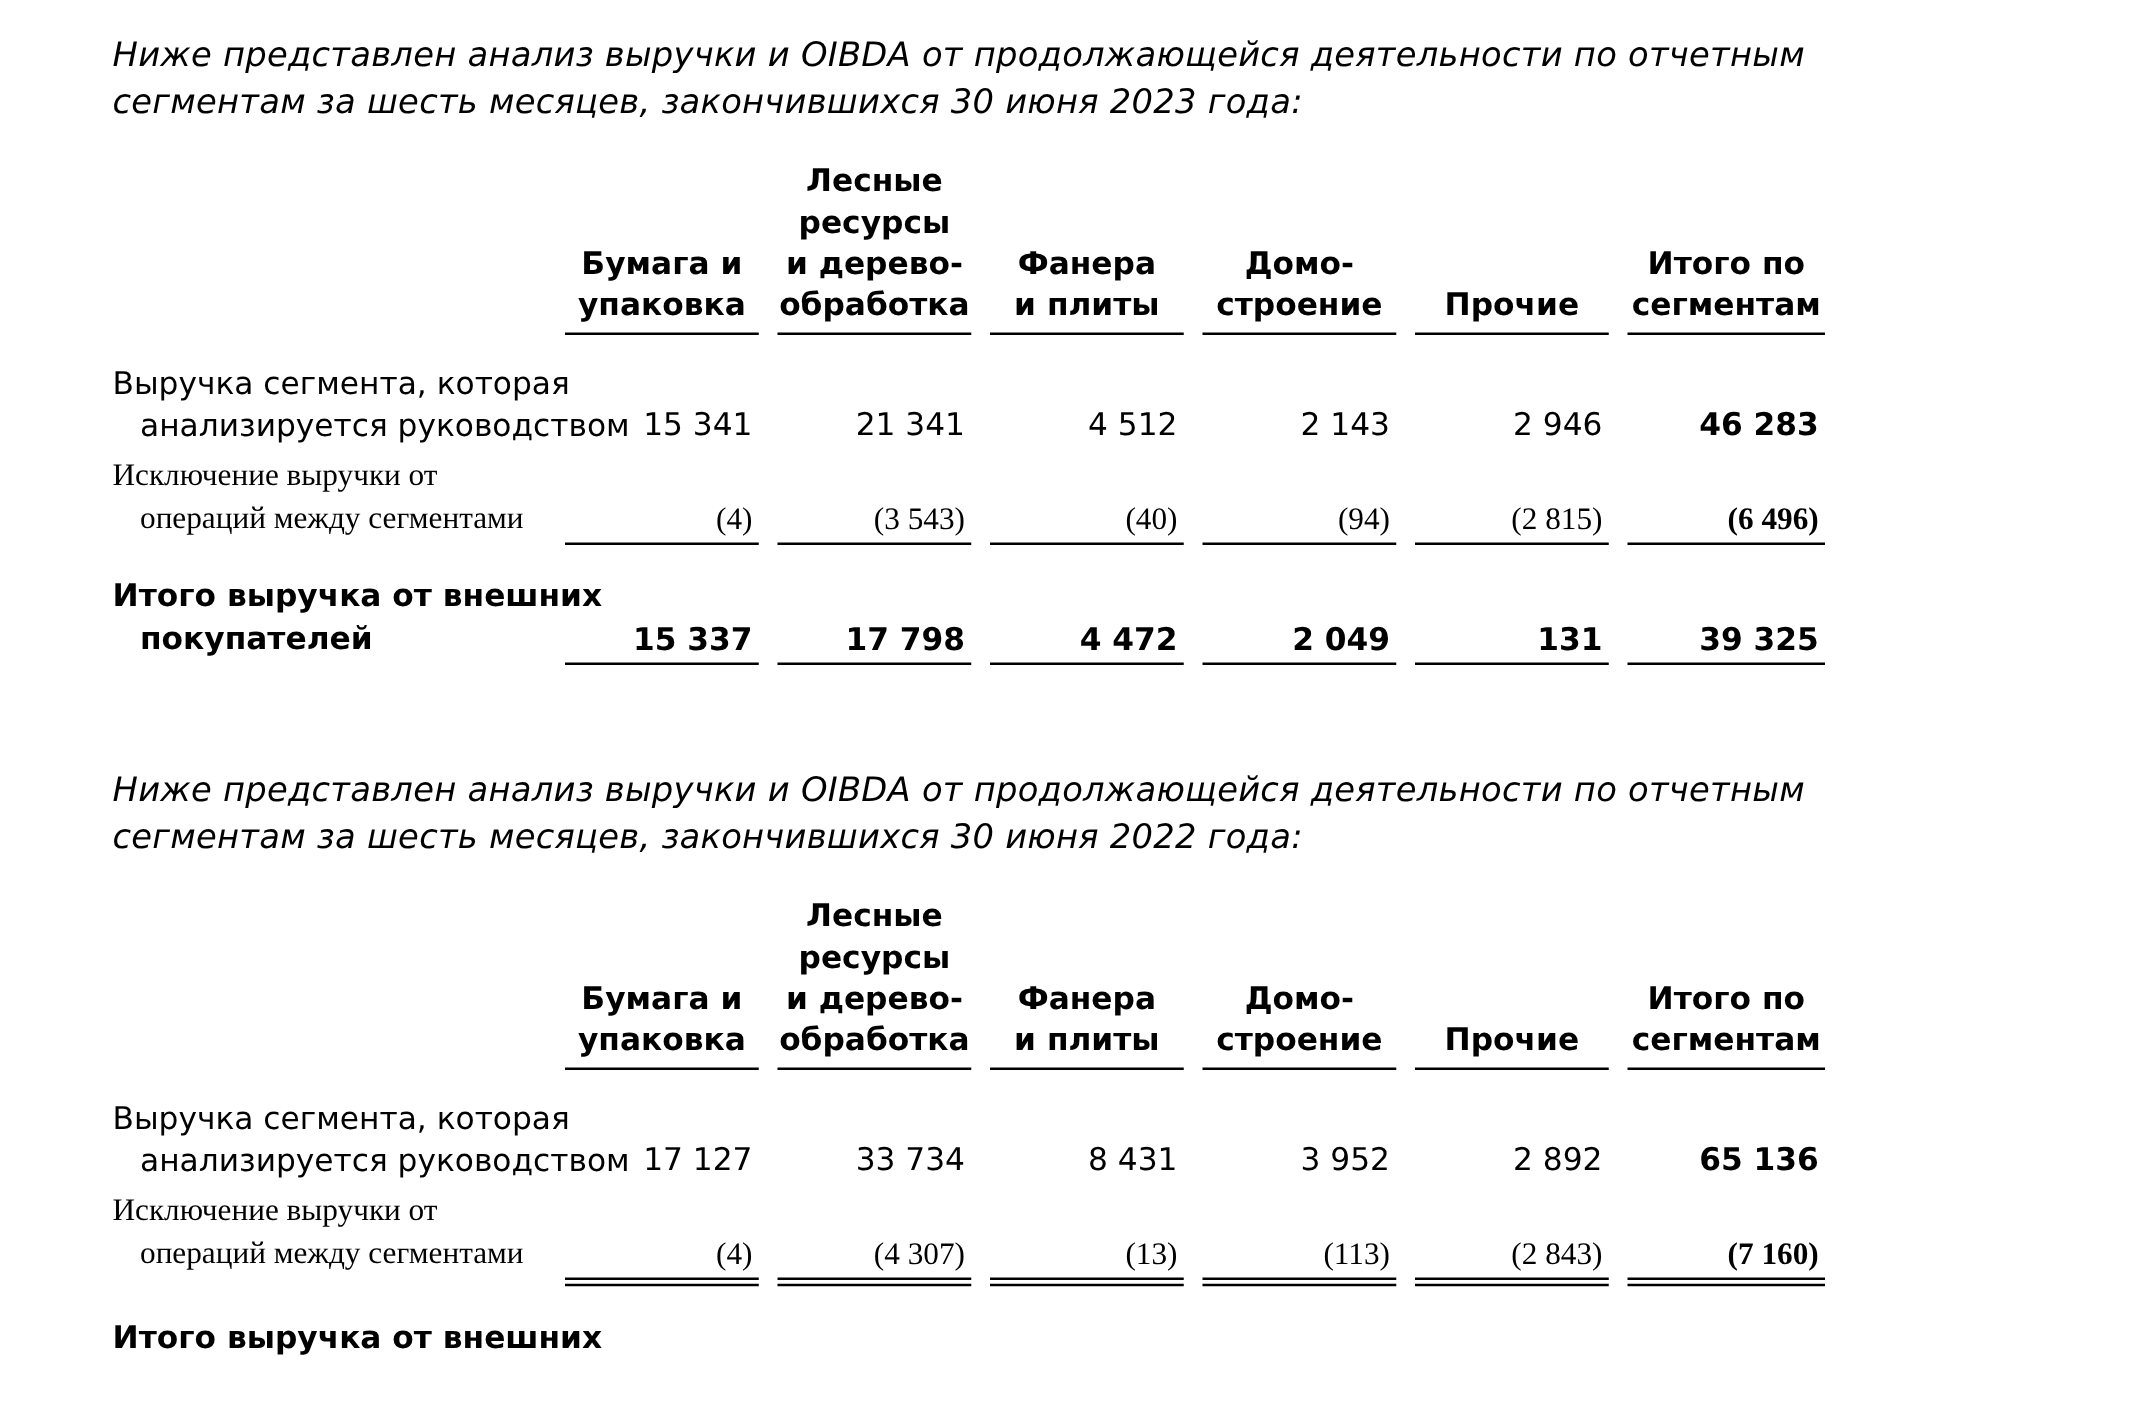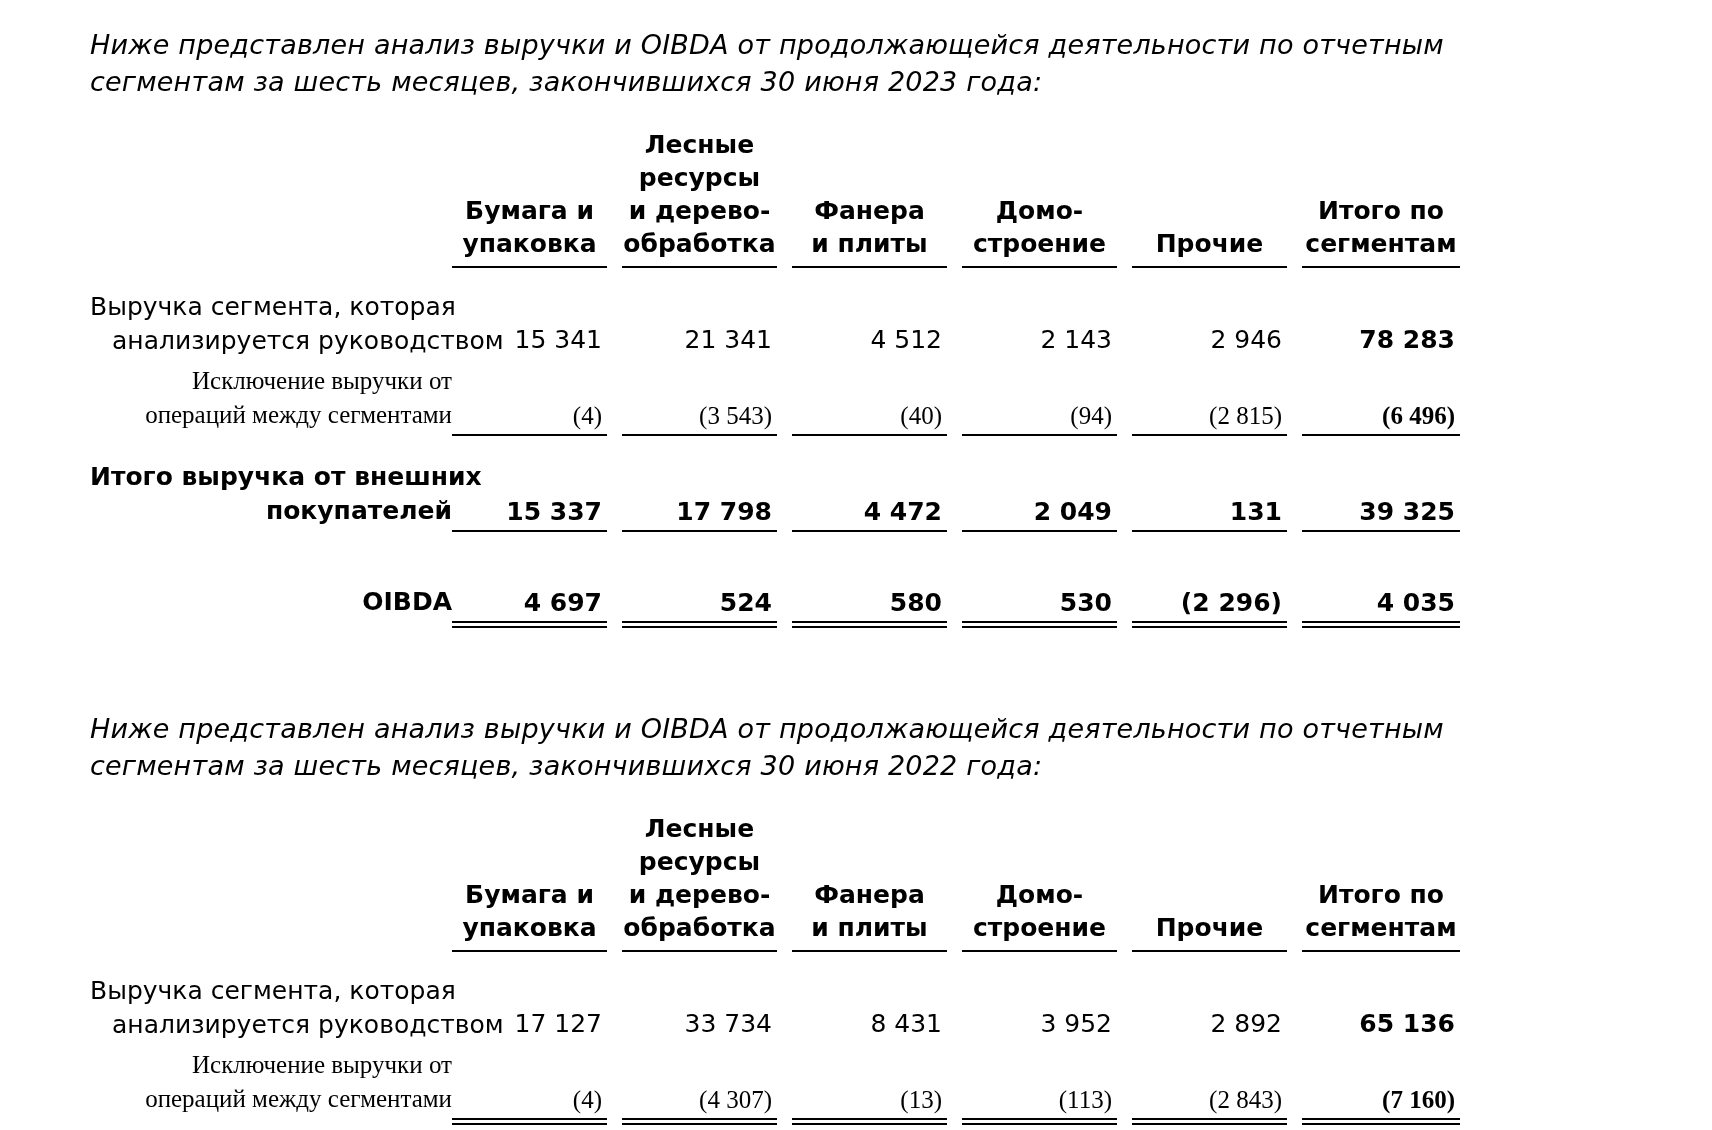--- a/index.html
+++ b/index.html
@@ -29,21 +29,21 @@
     text-align:center;font-weight:bold;line-height:33px;padding-bottom:6px;
     white-space:nowrap;
   }
   .vcell{
     margin-right:15px;text-align:right;
     padding:0 5px 2px 0;line-height:33px;white-space:nowrap;margin-top:32px;
   }
   .u-none{border-bottom:none;}
   .u-single{border-bottom:2px solid #000;}
   .u-double{border-bottom:7px double #000;}
-  .lbl-line{line-height:34px;white-space:nowrap;text-align:right;}
+  .lbl-line{line-height:34px;white-space:nowrap;}
   .indent{padding-left:22px;}
   .bold{font-weight:bold;}
   tr.bold td{font-weight:bold;}
   tbody tr.row-0 td{padding-top:22px;}
   tbody tr.row-1 td{padding-top:6px;font-family:Liberation Serif, serif;}
   tbody tr.row-2 td{padding-top:24px;}
   tbody tr.row-3 td{padding-top:22px;}
   tr.ul-single .label-cell{padding-bottom:4px;}
   tr.ul-double .label-cell{padding-bottom:9px;}
 </style>
@@ -101,21 +101,21 @@
             <td>
               <div class="vcell u-none">4 512</div>
             </td>
             <td>
               <div class="vcell u-none">2 143</div>
             </td>
             <td>
               <div class="vcell u-none">2 946</div>
             </td>
             <td>
-              <div class="vcell u-none bold">78 283</div>
+              <div class="vcell u-none bold">46 283</div>
             </td>
           </tr>
           <tr class="row-1 ul-single">
             <td class="label-cell">
               <div class="lbl-line">Исключение выручки от</div>
               <div class="lbl-line indent">операций между сегментами</div>
             </td>
             <td>
               <div class="vcell u-single">(4)</div>
             </td>
@@ -150,43 +150,20 @@
               <div class="vcell u-single">4 472</div>
             </td>
             <td>
               <div class="vcell u-single">2 049</div>
             </td>
             <td>
               <div class="vcell u-single">131</div>
             </td>
             <td>
               <div class="vcell u-single">39 325</div>
-            </td>
-          </tr>
-          <tr class="row-3 ul-double bold">
-            <td class="label-cell">
-              <div class="lbl-line">OIBDA</div>
-            </td>
-            <td>
-              <div class="vcell u-double">4 697</div>
-            </td>
-            <td>
-              <div class="vcell u-double">524</div>
-            </td>
-            <td>
-              <div class="vcell u-double">580</div>
-            </td>
-            <td>
-              <div class="vcell u-double">530</div>
-            </td>
-            <td>
-              <div class="vcell u-double">(2 296)</div>
-            </td>
-            <td>
-              <div class="vcell u-double">4 035</div>
             </td>
           </tr>
         </tbody>
     </table>
   </div>
 
   <div class="section">
     <p class="intro">Ниже представлен анализ выручки и OIBDA от продолжающейся деятельности по отчетным<br>сегментам за шесть месяцев, закончившихся 30 июня 2022 года:</p>
     <table class="seg">
       <colgroup>

